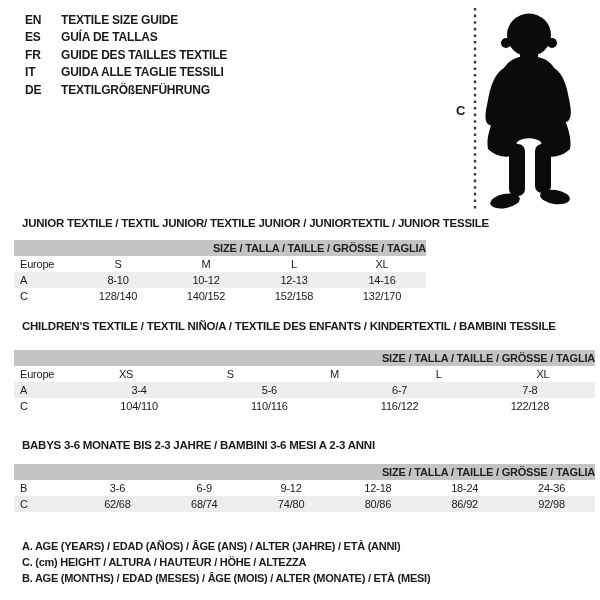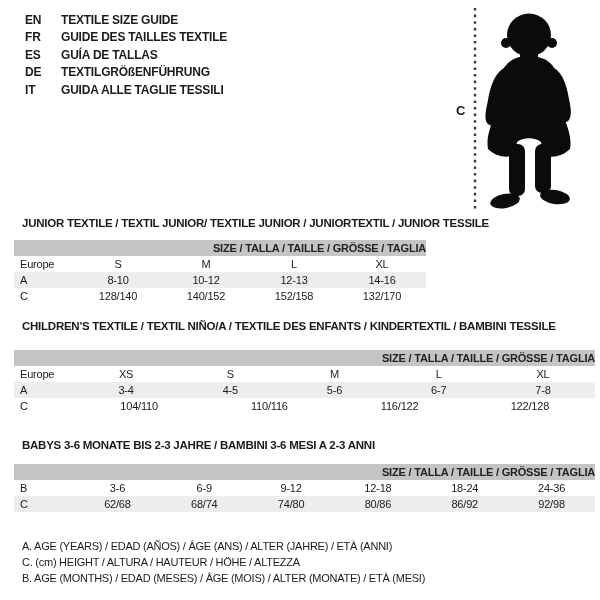--- a/index.html
+++ b/index.html
@@ -31,48 +31,48 @@
     font-size:11px; font-weight:700; padding-left:6px; letter-spacing:-0.2px;
     color:#222; white-space:nowrap;text-align:right; }
   .trow { display:flex; height:16px; line-height:16px; font-size:11px;
     letter-spacing:-0.2px; }
   .trow.shaded { background:#ededed; }
   .lblcell { width:60px; padding-left:6px; }
   .dcell { flex:1; text-align:center; }
 
   
   .footnotes { position:absolute; left:22px; top:538px; }
-  .footnote { font-size:11px; font-weight:400; line-height:16px;
+  .footnote { font-size:11px; font-weight:700; line-height:16px;
     letter-spacing:-0.25px; white-space:nowrap; }
 </style>
 </head>
 <body>
 
 <div class="page">
 
   <div class="langs">
     <div class="lang-row">
       <span class="lang-code">EN</span>
       <span>TEXTILE SIZE GUIDE</span>
     </div>
     <div class="lang-row">
+      <span class="lang-code">ES</span>
+      <span>GUÍA DE TALLAS</span>
+    </div>
+    <div class="lang-row">
       <span class="lang-code">FR</span>
       <span>GUIDE DES TAILLES TEXTILE</span>
     </div>
     <div class="lang-row">
-      <span class="lang-code">ES</span>
-      <span>GUÍA DE TALLAS</span>
+      <span class="lang-code">IT</span>
+      <span>GUIDA ALLE TAGLIE TESSILI</span>
     </div>
     <div class="lang-row">
       <span class="lang-code">DE</span>
       <span>TEXTILGRÖßENFÜHRUNG</span>
-    </div>
-    <div class="lang-row">
-      <span class="lang-code">IT</span>
-      <span>GUIDA ALLE TAGLIE TESSILI</span>
     </div>
   </div>
 
   <div class="figure">
     <span class="c-label">C</span>
     <svg width="146" height="212" viewBox="0 0 146 212">
 
       <line x1="23" y1="4" x2="23" y2="206" stroke="#3a3a3a" stroke-width="2.4" stroke-dasharray="2.6 4"></line>
       <g fill="#0b0b0b">
 
@@ -132,21 +132,20 @@
       <div class="lblcell">Europe</div>
       <div class="dcell">XS</div>
       <div class="dcell">S</div>
       <div class="dcell">M</div>
       <div class="dcell">L</div>
       <div class="dcell">XL</div>
     </div>
     <div class="trow shaded">
       <div class="lblcell">A</div>
       <div class="dcell">3-4</div>
-      <div class="dcell">4-5</div>
       <div class="dcell">5-6</div>
       <div class="dcell">6-7</div>
       <div class="dcell">7-8</div>
     </div>
     <div class="trow">
       <div class="lblcell">C</div>
       <div class="dcell">104/110</div>
       <div class="dcell">110/116</div>
       <div class="dcell">116/122</div>
       <div class="dcell">122/128</div>

